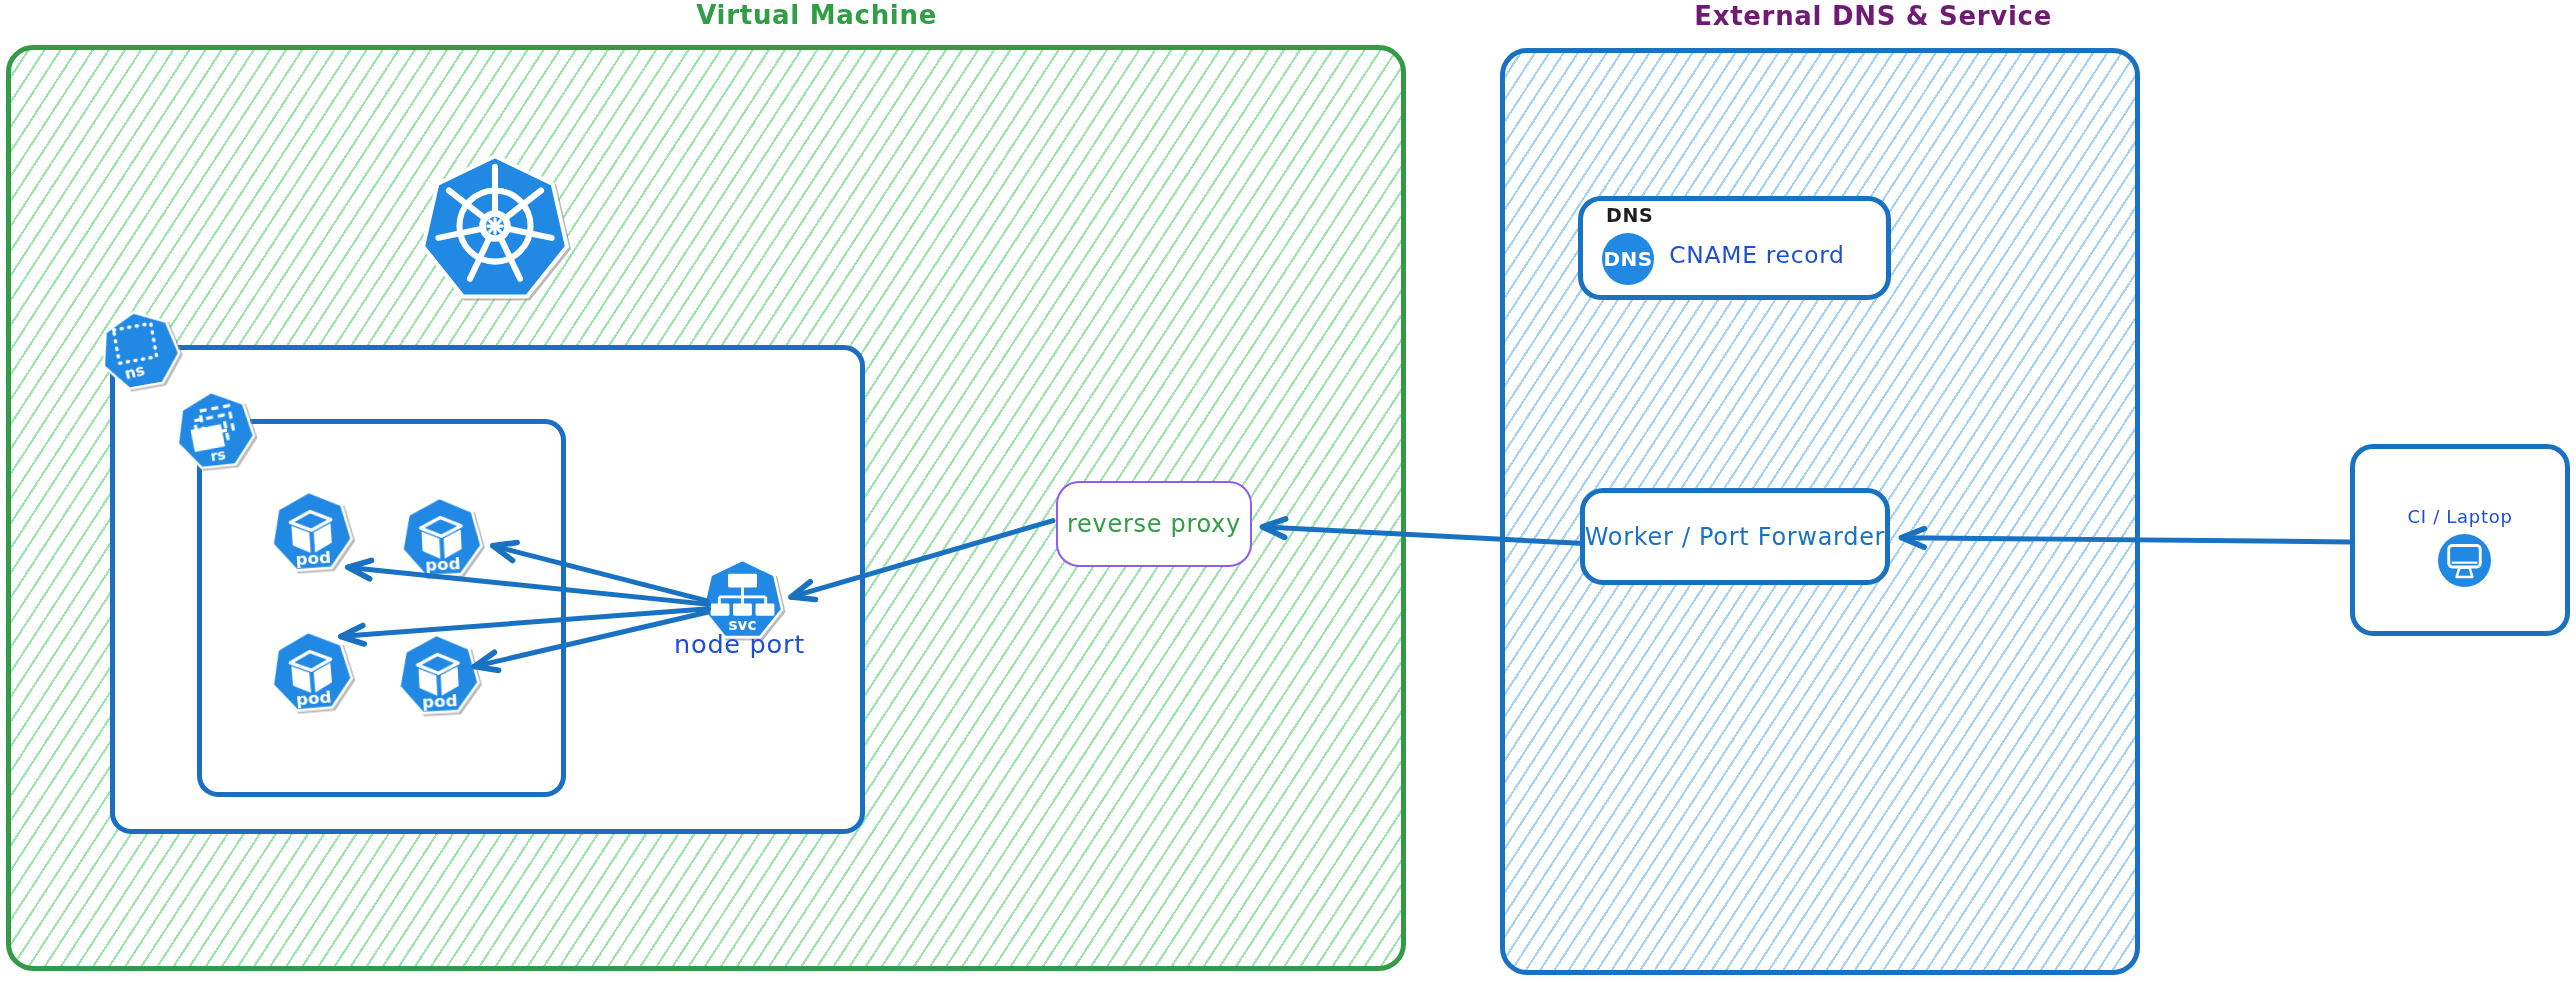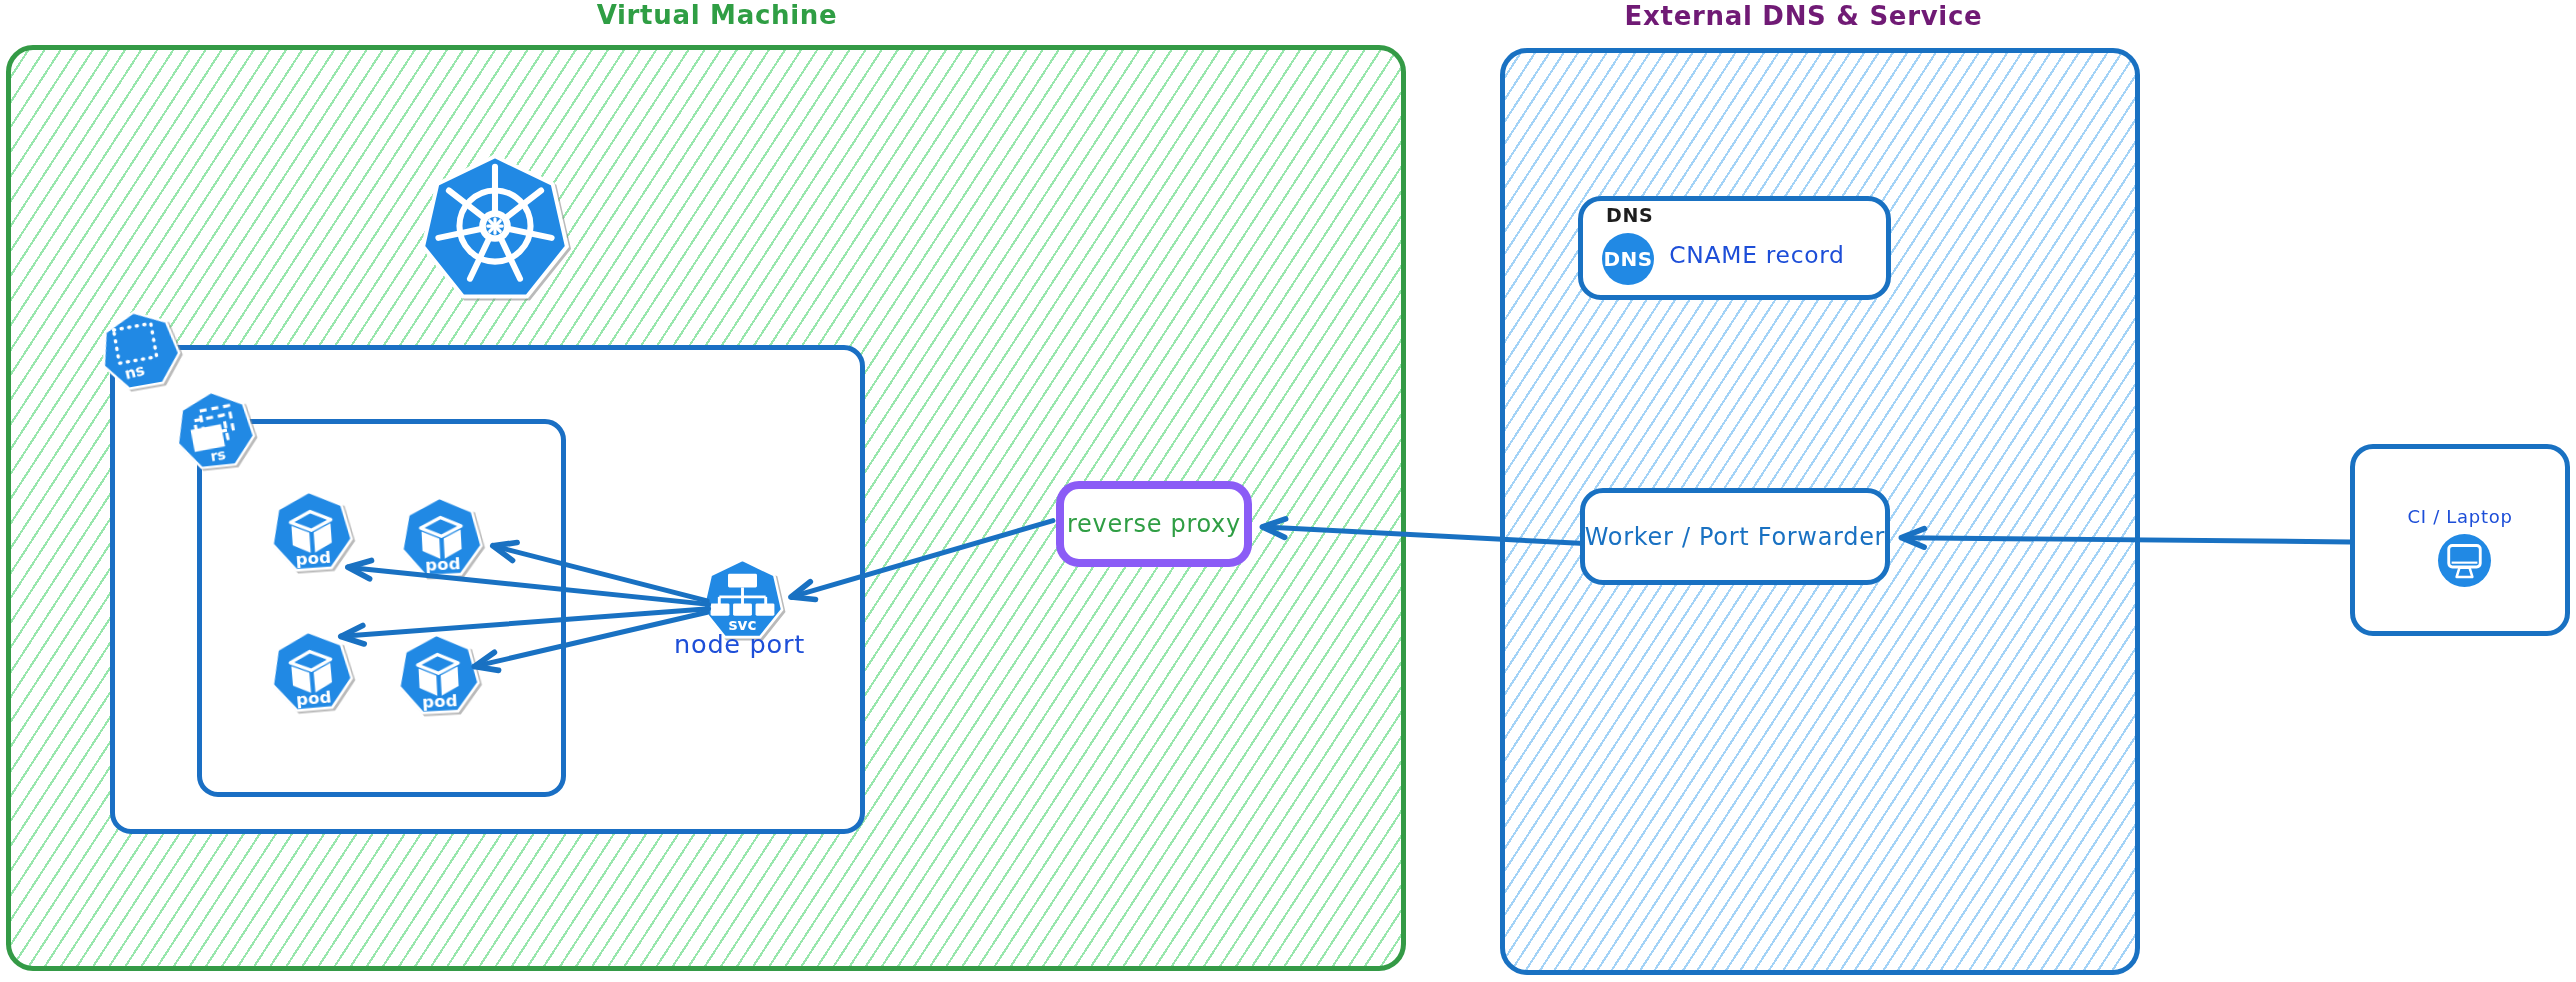--- a/index.html
+++ b/index.html
@@ -11,37 +11,37 @@
   .zone{position:absolute;box-sizing:border-box;border-radius:27px;}
   .zone.green{
     border:5.7px solid #349a46;
     background-image:repeating-linear-gradient(123deg,rgba(134,226,158,.85) 0 2.1px,transparent 2.1px 13.5px);
   }
   .zone.blue{
     border:5.7px solid #1971c2;
     background-image:repeating-linear-gradient(123deg,rgba(147,203,245,.85) 0 2.1px,transparent 2.1px 12px);
   }
   .zone-title{
-    position:absolute;text-align:center;font-size:26px;font-weight:600;
+    position:absolute;text-align:right;font-size:26px;font-weight:600;
     letter-spacing:0.7px;white-space:nowrap;
   }
   .zone-title.green{color:#2f9e44;}
   .zone-title.blue{color:#701a75;}
   
   .white-box{
     position:absolute;box-sizing:border-box;background:#fff;
     border:5px solid #1a6fc4;border-radius:21px;
   }
   .node-box{
     position:absolute;box-sizing:border-box;background:#fff;border-radius:23px;
     display:flex;align-items:center;justify-content:center;
     font-size:24px;font-weight:500;letter-spacing:0.7px;white-space:nowrap;
   }
   .node-box.blue{border:5.7px solid #1971c2;color:#1971c2;}
-  .node-box.green{border:8px solid #8b5cf6;color:#2f9e44;}
+  .node-box.green{border:2px solid #8b5cf6;color:#2f9e44;}
   
   .hepta{position:absolute;filter:drop-shadow(2.1px 2.8px 0 rgba(130,130,130,.55));}
   .badge{
     position:absolute;border-radius:50%;background:#2189e4;
     display:flex;align-items:center;justify-content:center;
   }
   .badge-text{color:#fff;font-size:20px;font-weight:600;letter-spacing:0.4px;}
   .float-label{
     position:absolute;font-size:25.6px;font-weight:500;color:#1d4ed8;
     letter-spacing:0.7px;white-space:nowrap;text-align:center;

